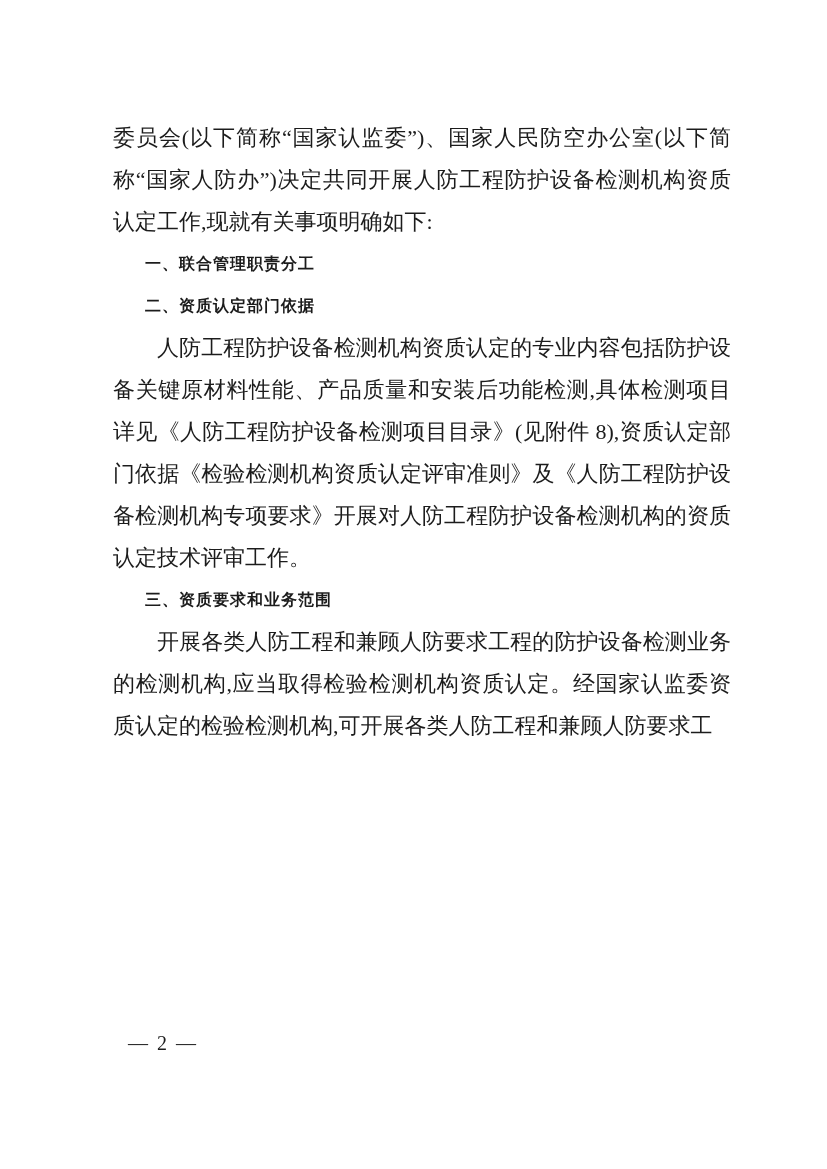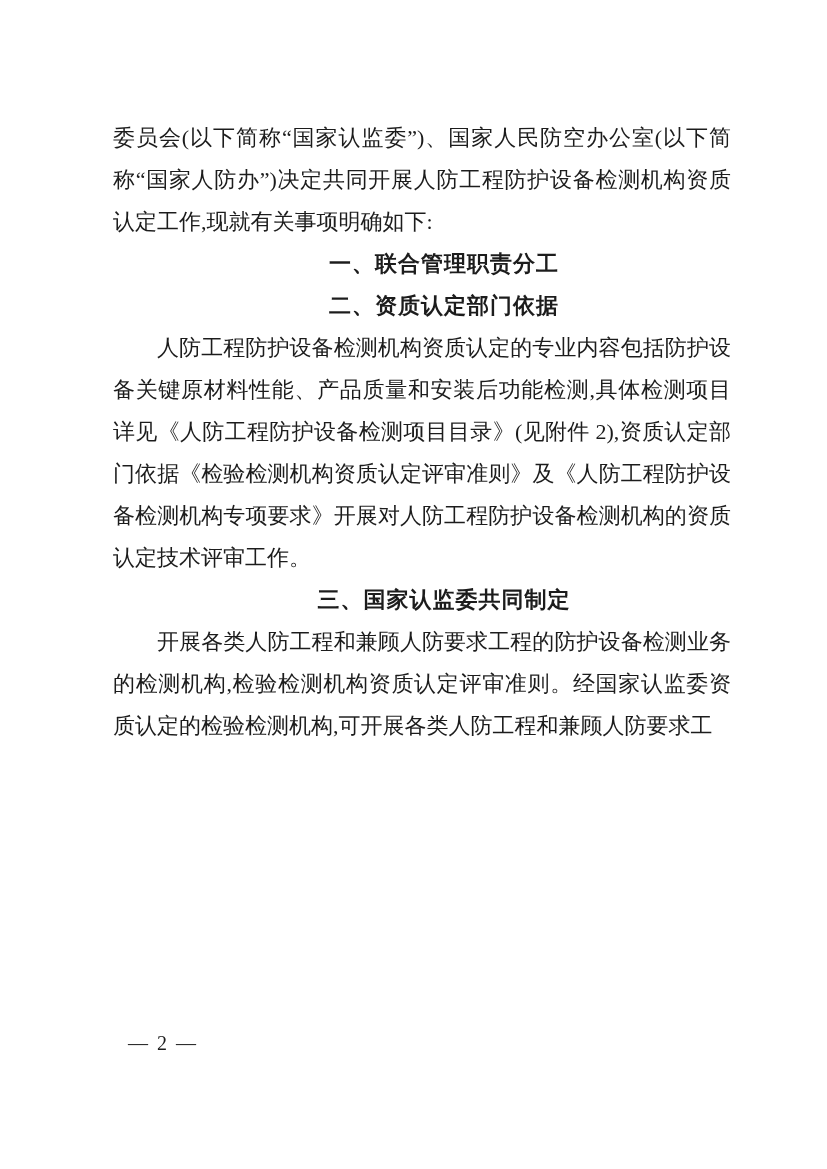--- a/index.html
+++ b/index.html
@@ -33,24 +33,24 @@
   .para {
     text-indent: 2em;
     font-weight: normal;
   }
   .para.continuation {
     text-indent: 0;
   }
   .heading {
     font-family: "Liberation Sans", sans-serif;
     font-weight: 700;
-    font-size: 22px;
+    font-size: 16px;
     line-height: 42px;
     text-indent: 2em;
-    text-align: center;
+    text-align: left;
     letter-spacing: 1px;
   }
   .page-number {
     position: absolute;
     left: 128px;
     top: 1030px;
     font-size: 20px;
     line-height: 26px;
     letter-spacing: 2px;
     color: #1c1c1c;
@@ -58,18 +58,18 @@
   }
 </style>
 </head>
 <body>
 
 <div class="page">
   <div class="content">
     <p class="para continuation">委员会(以下简称“国家认监委”)、国家人民防空办公室(以下简称“国家人防办”)决定共同开展人防工程防护设备检测机构资质认定工作,现就有关事项明确如下:</p>
     <h2 class="heading">一、联合管理职责分工</h2>
     <h2 class="heading">二、资质认定部门依据</h2>
-    <p class="para">人防工程防护设备检测机构资质认定的专业内容包括防护设备关键原材料性能、产品质量和安装后功能检测,具体检测项目详见《人防工程防护设备检测项目目录》(见附件 2),资质认定部门依据《检验检测机构资质认定评审准则》及《人防工程防护设备检测机构专项要求》开展对人防工程防护设备检测机构的资质认定技术评审工作。</p>
-    <h2 class="heading">三、国家认监委共同制定</h2>
-    <p class="para">开展各类人防工程和兼顾人防要求工程的防护设备检测业务的检测机构,检验检测机构资质认定评审准则。经国家认监委资质认定的检验检测机构,可开展各类人防工程和兼顾人防要求工</p>
+    <p class="para">人防工程防护设备检测机构资质认定的专业内容包括防护设备关键原材料性能、产品质量和安装后功能检测,具体检测项目详见《人防工程防护设备检测项目目录》(见附件 8),资质认定部门依据《检验检测机构资质认定评审准则》及《人防工程防护设备检测机构专项要求》开展对人防工程防护设备检测机构的资质认定技术评审工作。</p>
+    <h2 class="heading">三、资质要求和业务范围</h2>
+    <p class="para">开展各类人防工程和兼顾人防要求工程的防护设备检测业务的检测机构,应当取得检验检测机构资质认定。经国家认监委资质认定的检验检测机构,可开展各类人防工程和兼顾人防要求工</p>
   </div>
   <div class="page-number">— 2 —</div>
 </div>
 
 </body></html>

